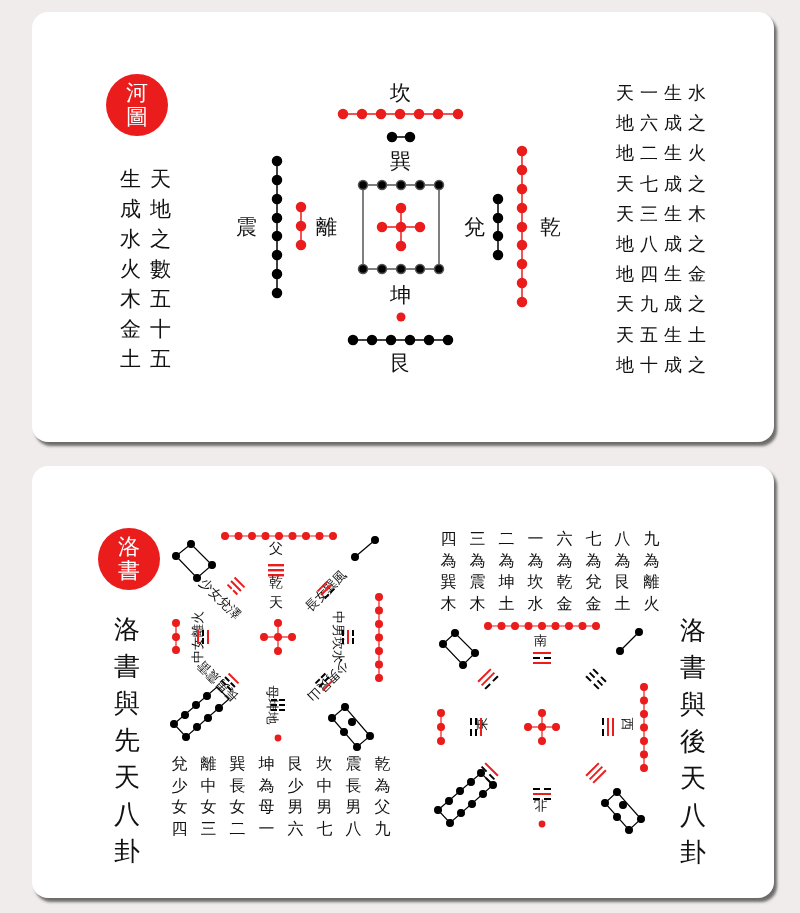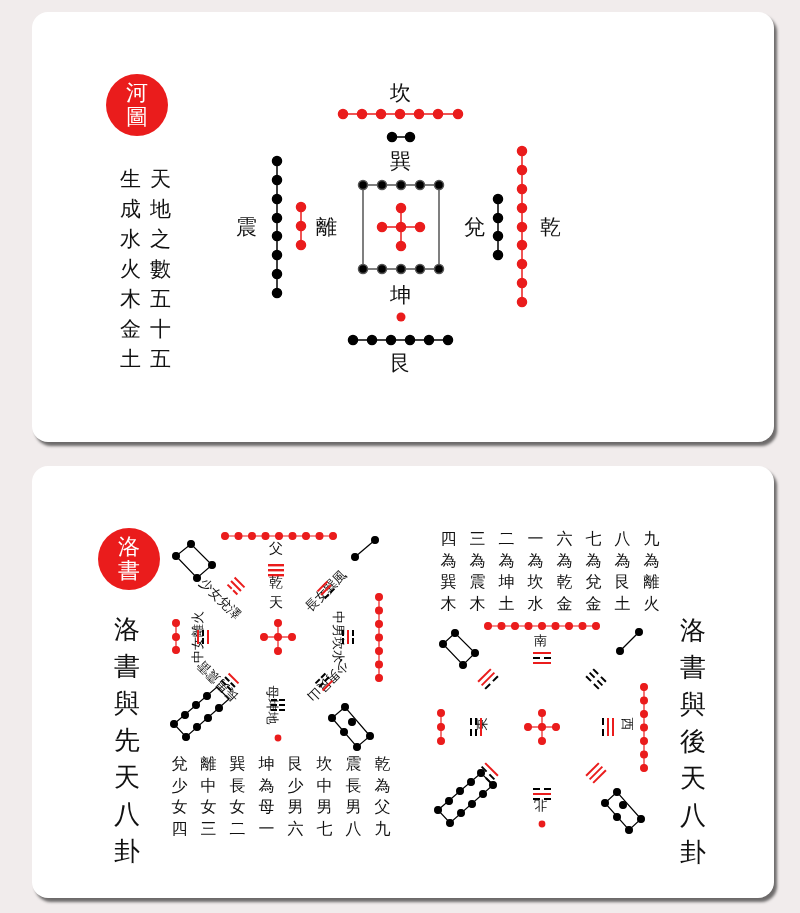--- a/index.html
+++ b/index.html
@@ -51,20 +51,32 @@
   <div class="vcol" style="left:88px; top:152px;">
     <span>生</span>
     <span>成</span>
     <span>水</span>
     <span>火</span>
     <span>木</span>
     <span>金</span>
     <span>土</span>
   </div>
 
+  <div class="rows" style="left:584px; top:66px;">
+    <div>天一生水</div>
+    <div>地六成之</div>
+    <div>地二生火</div>
+    <div>天七成之</div>
+    <div>天三生木</div>
+    <div>地八成之</div>
+    <div>地四生金</div>
+    <div>天九成之</div>
+    <div>天五生土</div>
+    <div>地十成之</div>
+  </div>
 
   <div class="lbl" style="left:358px; top:70px;">坎</div>
   <div class="lbl" style="left:358px; top:138px;">巽</div>
   <div class="lbl" style="left:204px; top:204px;">震</div>
   <div class="lbl" style="left:284px; top:204px;">離</div>
   <div class="lbl" style="left:432px; top:204px;">兌</div>
   <div class="lbl" style="left:508px; top:204px;">乾</div>
   <div class="lbl" style="left:358px; top:272px;">坤</div>
   <div class="lbl" style="left:358px; top:340px;">艮</div>
 

